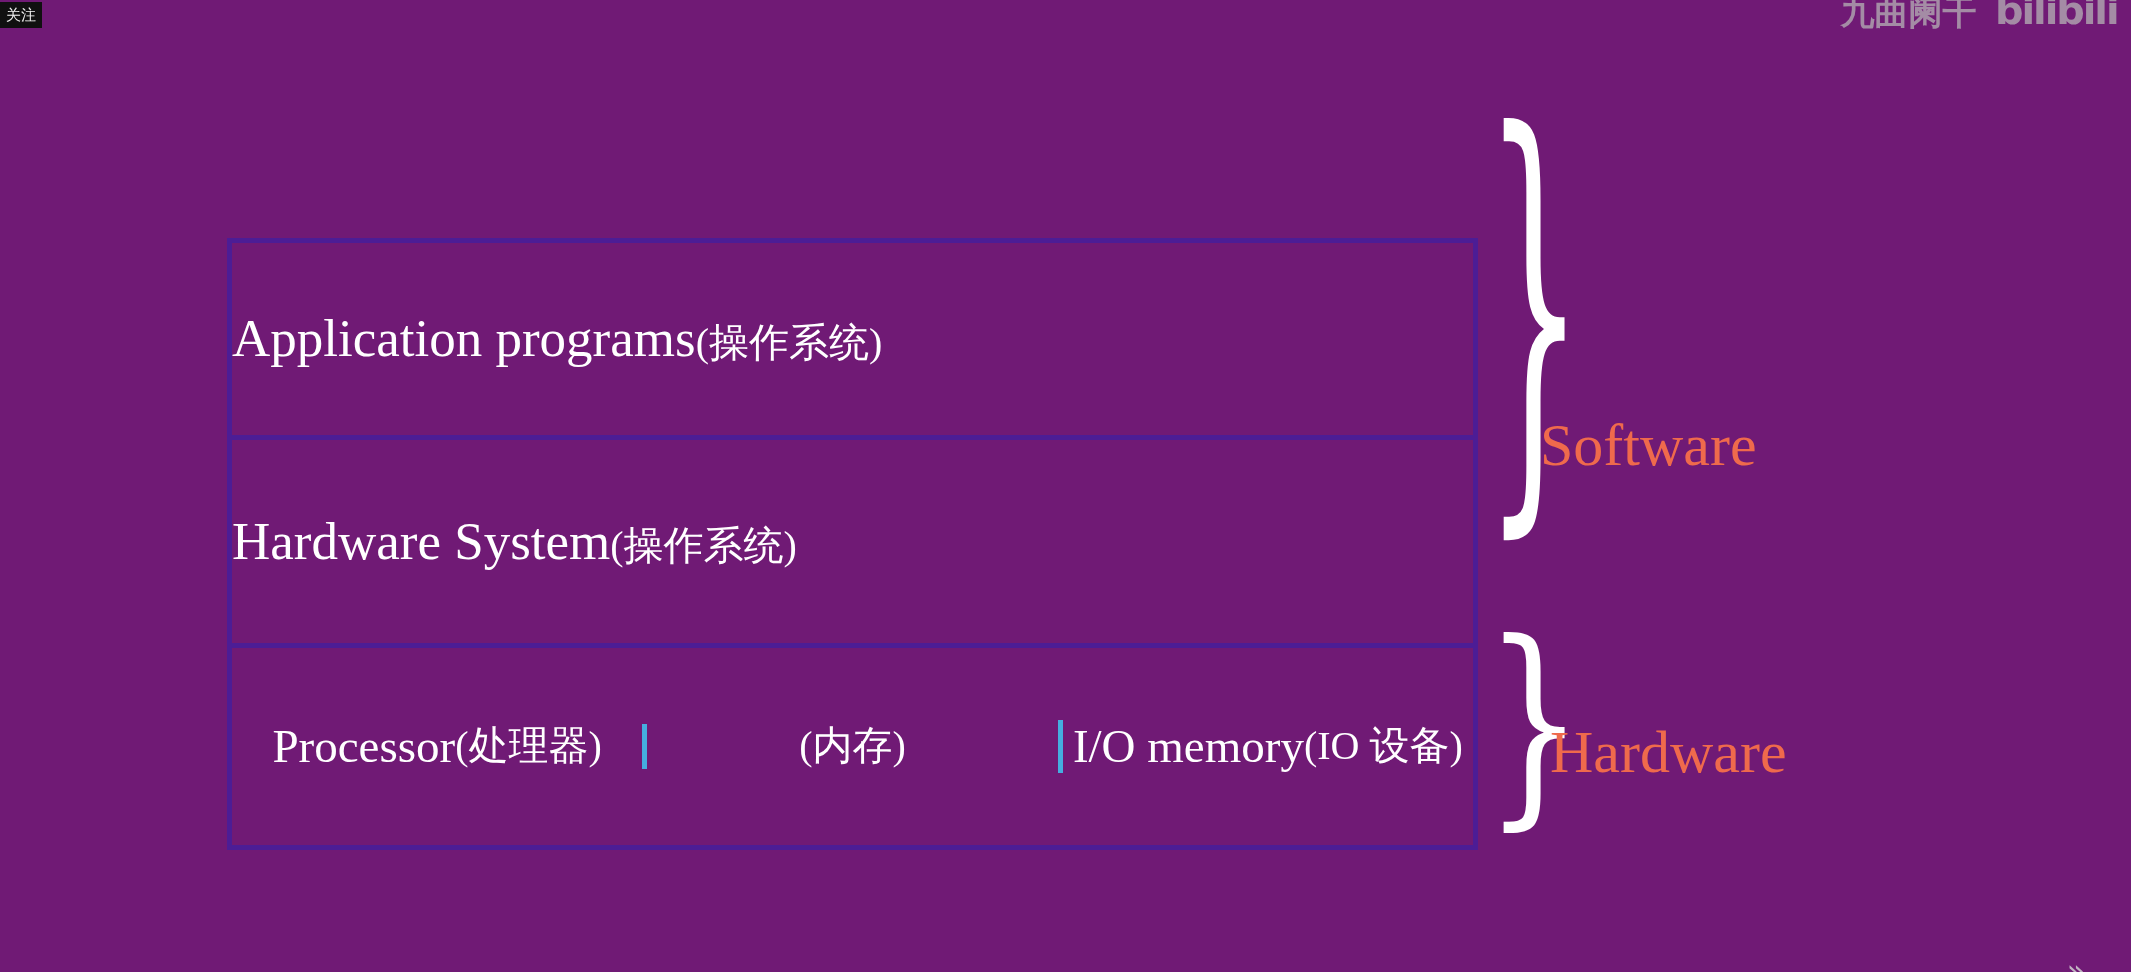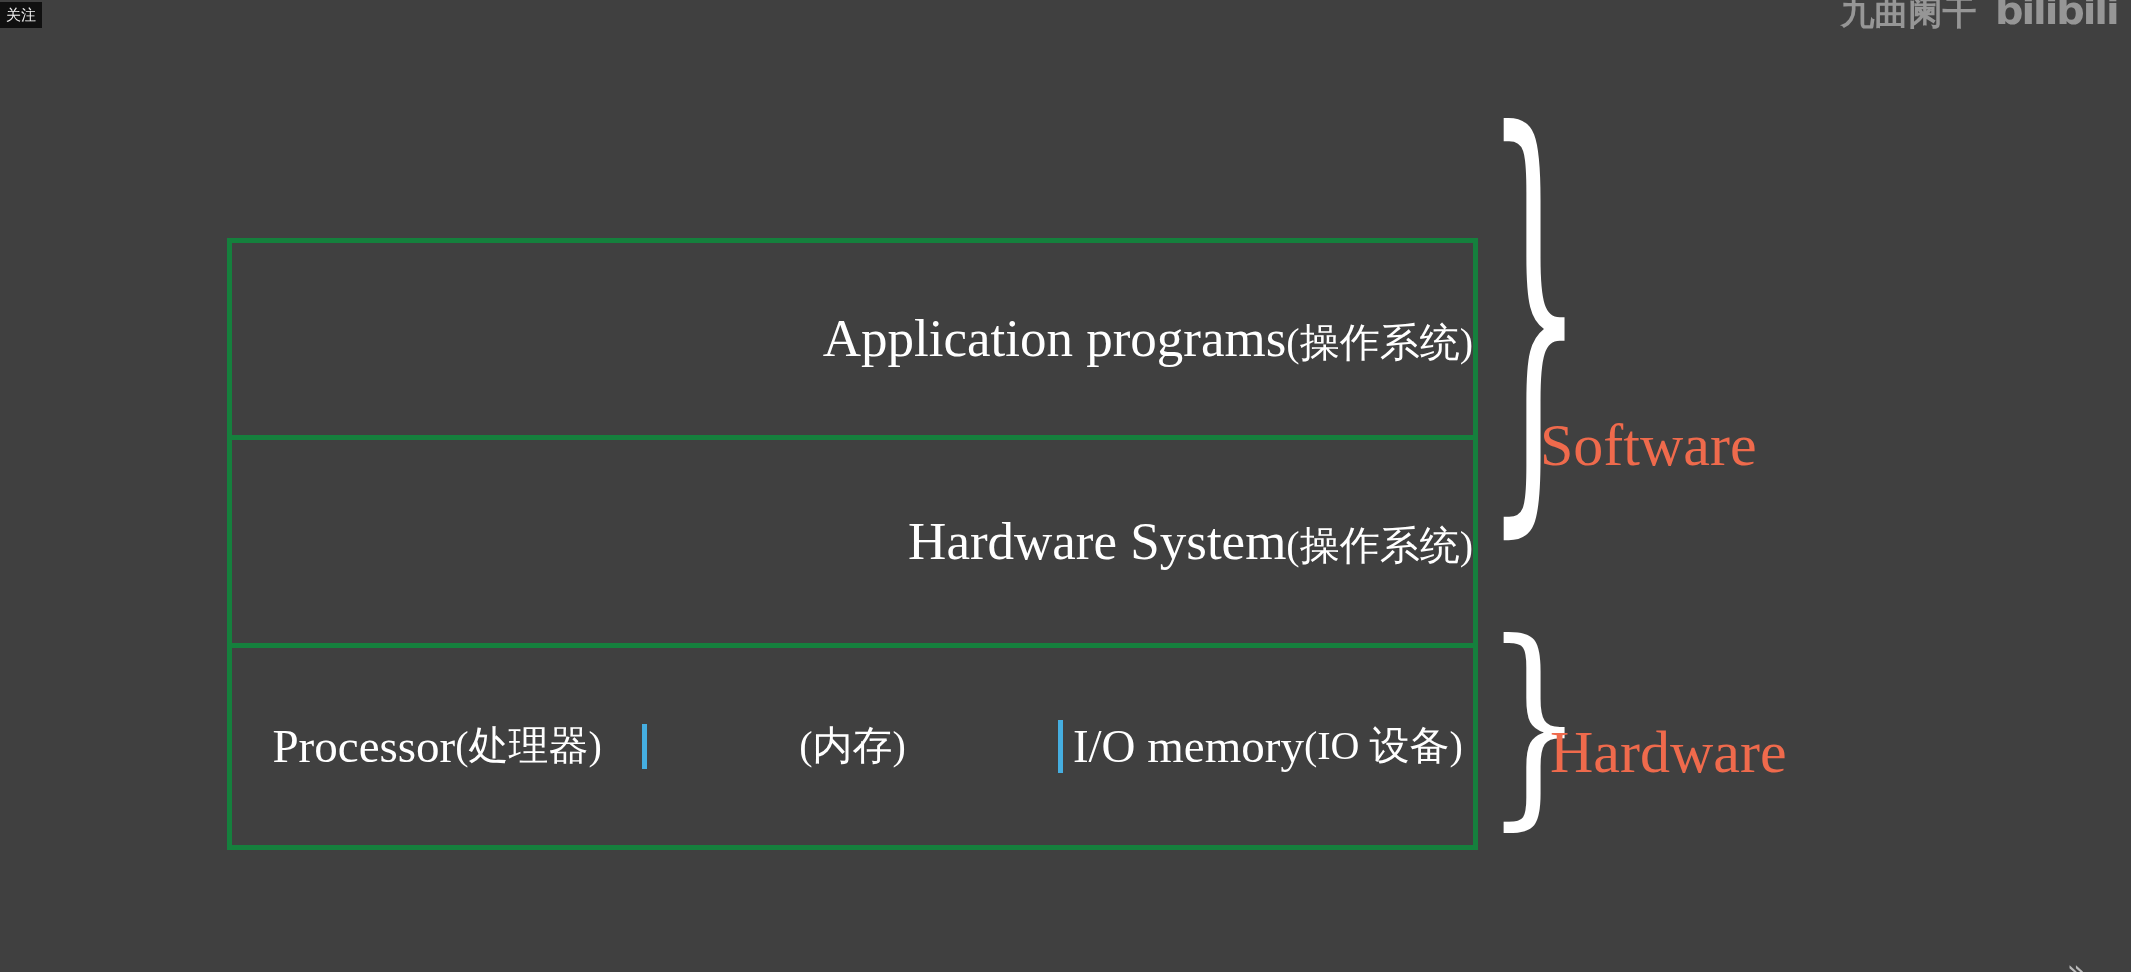--- a/index.html
+++ b/index.html
@@ -5,21 +5,21 @@
 <style>
   html, body {
     margin: 0;
     padding: 0;
     background: #000000;
   }
   #stage {
     position: relative;
     width: 2131px;
     height: 972px;
-    background: #404040;
+    background: #701a75;
     overflow: hidden;
     font-family: "Liberation Serif", "DejaVu Serif", serif;
     text-decoration: underline;
   }
 
   
   #follow-badge {
     position: absolute;
     left: 0px;
     top: 2px;
@@ -81,25 +81,25 @@
     left: 227px;
     top: 238px;
     width: 1251px;
     height: 612px;
   }
   .stack-box {
     position: absolute;
     left: 0;
     width: 100%;
     box-sizing: border-box;
-    border: 5px solid #15803d;
+    border: 5px solid #4c1d95;
     color: #ffffff;
     display: flex;
     align-items: center;
-    justify-content: flex-end;
+    justify-content: flex-start;
     text-align: center;
   }
   #row-app   { top: 0px;   height: 200px; border-bottom-width: 3px; }
   #row-os    { top: 200px; height: 208px; border-top-width: 2px; border-bottom-width: 3px; }
   #row-hw    { top: 408px; height: 204px; border-top-width: 2px;
                display: flex; padding: 0; }
   .hw-cell {
     flex: 1 1 0;
     box-sizing: border-box;
     display: flex;

